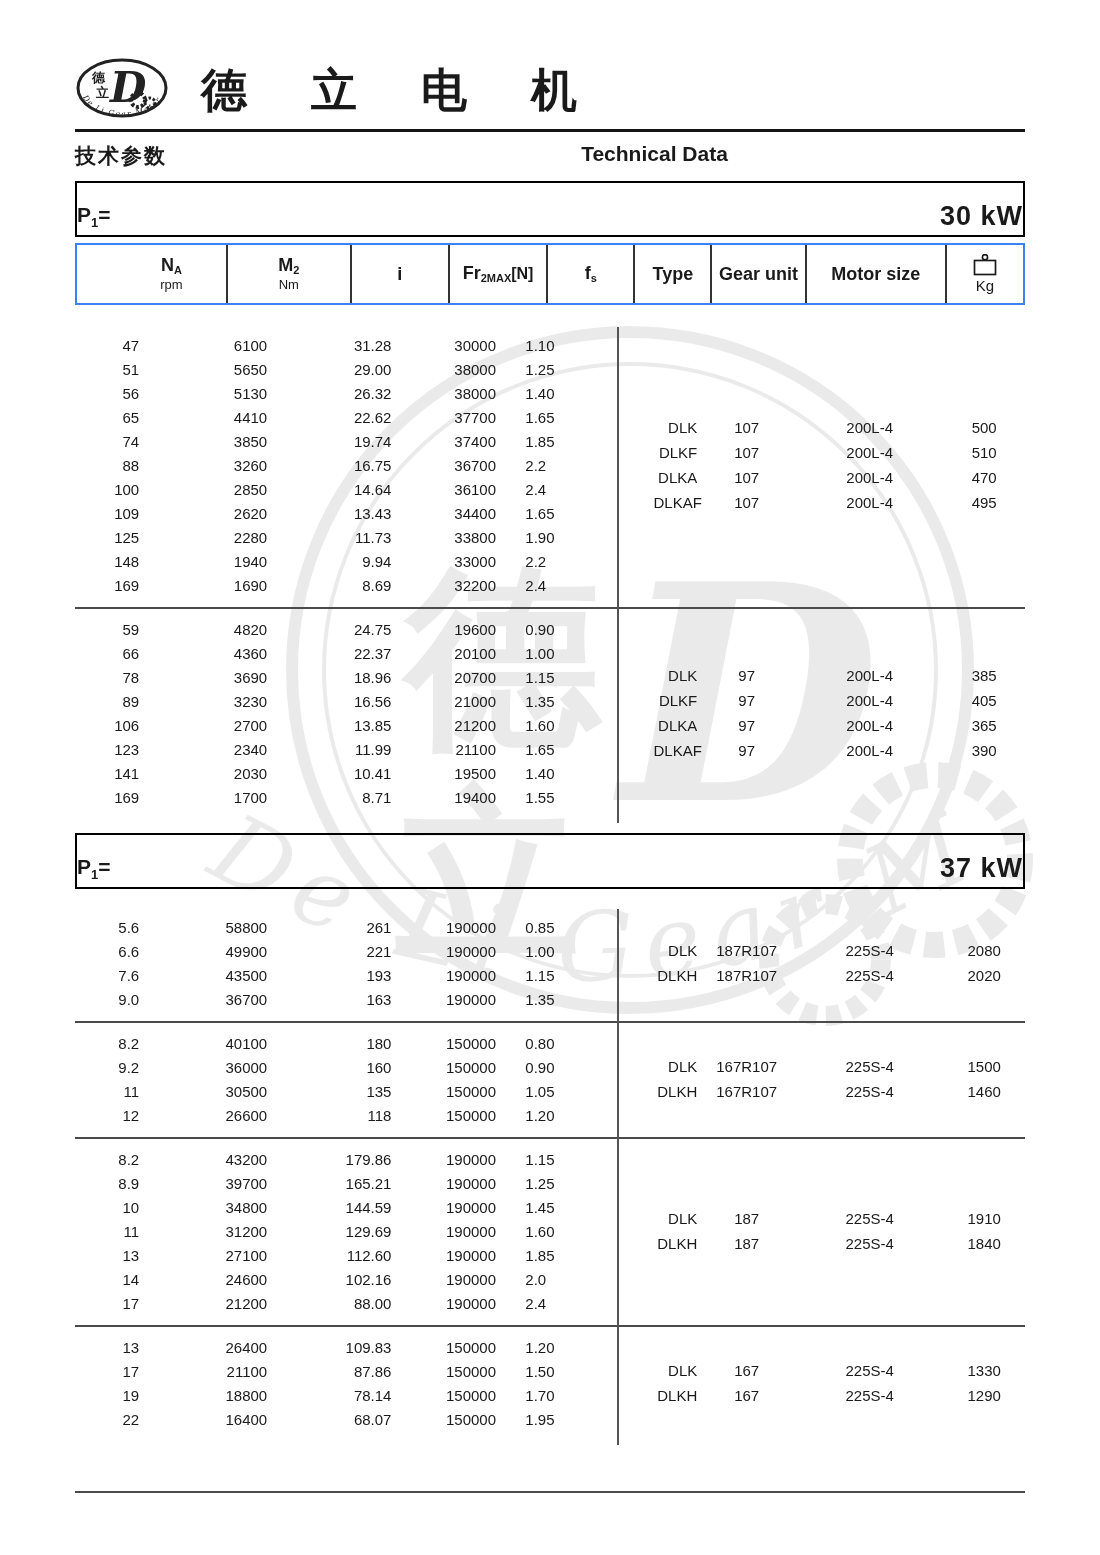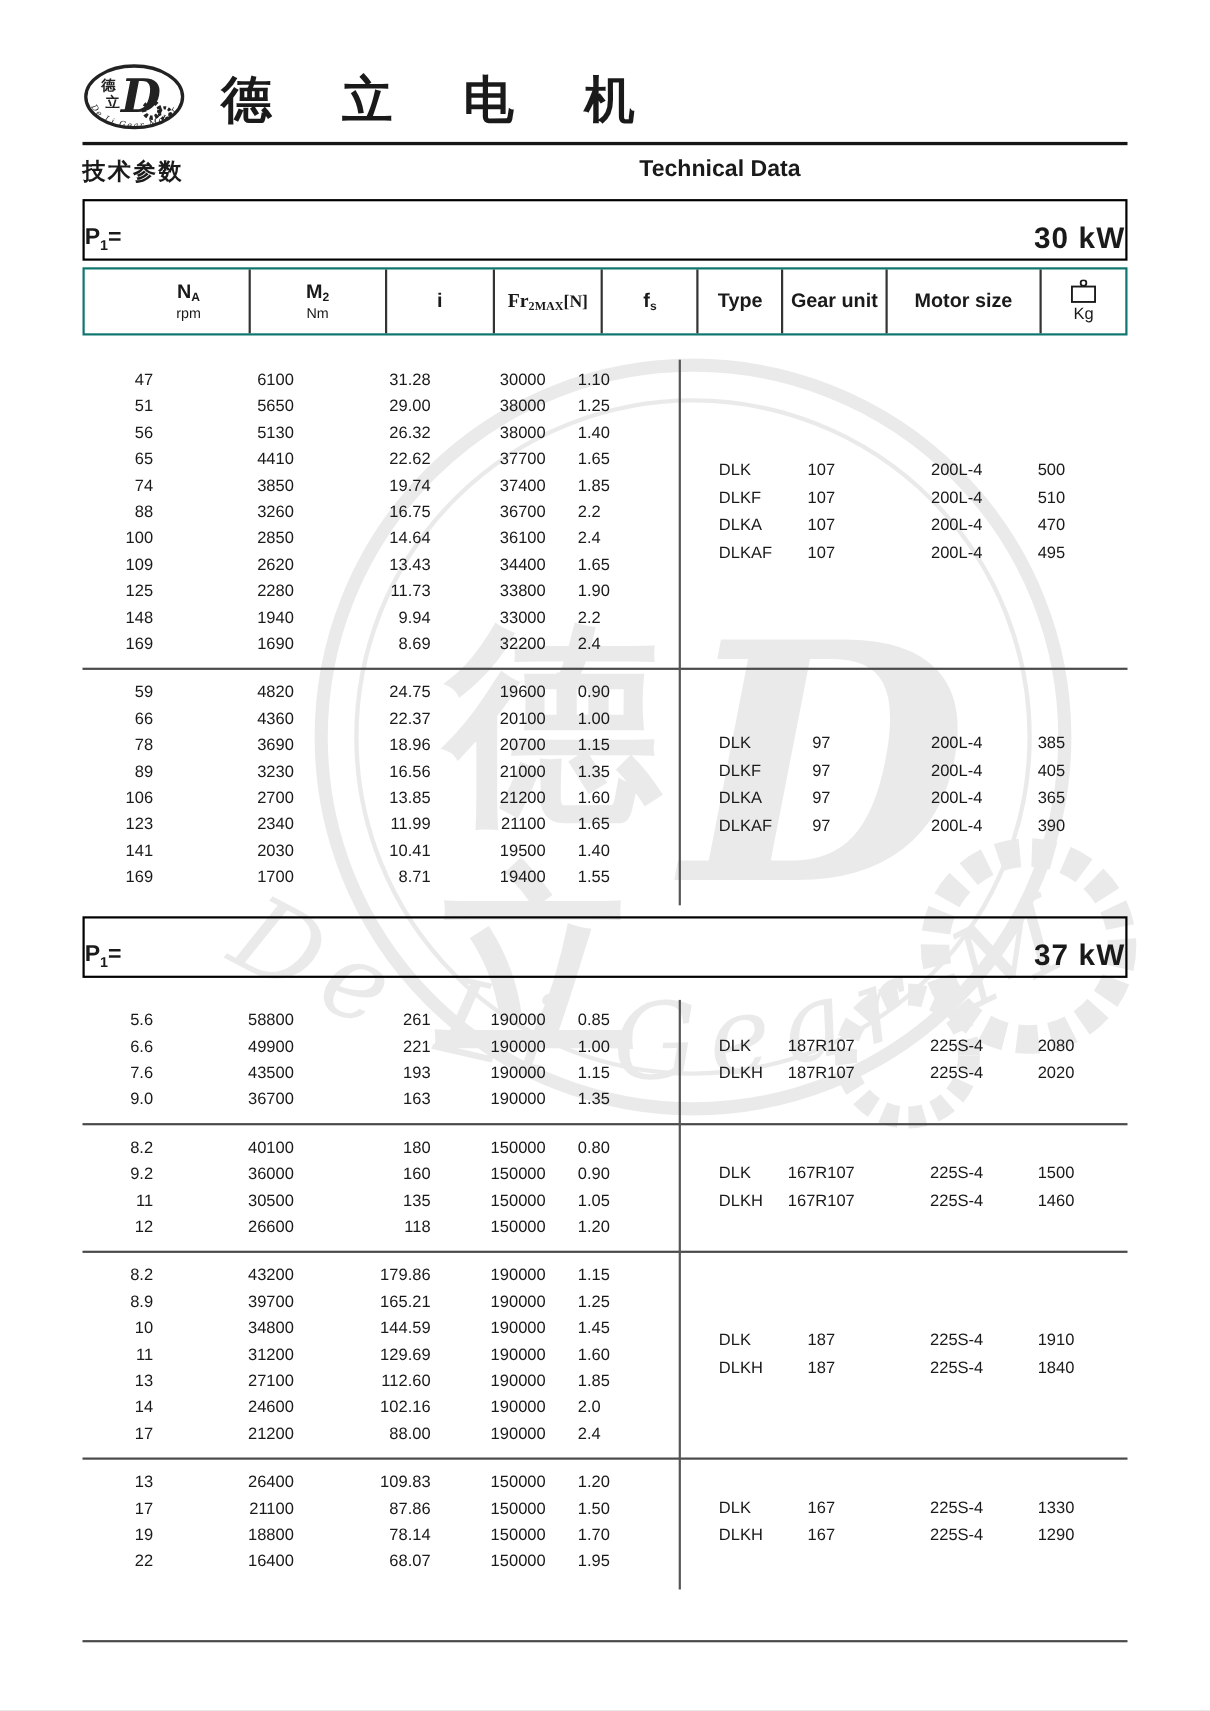--- a/index.html
+++ b/index.html
@@ -28,29 +28,29 @@
   .power-box{
     margin-top:12px;border:2px solid #000000;height:46px;flex:0 0 auto;
     display:flex;align-items:flex-end;justify-content:space-between;padding-bottom:6px;
     position:relative;z-index:1;background:transparent;
   }
   .p1{font-size:21px;font-weight:bold;line-height:1;}
   .p1 sub{font-size:13px;}
   .p-val{font-size:27px;font-weight:bold;line-height:.88;margin-left:2px;letter-spacing:1px;}
   
   .col-header{
-    margin-top:6px;border:2px solid #0f766e;height:58px;display:flex;flex:0 0 auto;
+    margin-top:6px;border:2px solid #3b82f6;height:58px;display:flex;flex:0 0 auto;
     position:relative;z-index:1;padding-left:40px;
   }
   .hcell{
     border-left:2px solid #333;box-sizing:border-box;display:flex;flex-direction:column;
     align-items:center;justify-content:center;line-height:1.15;
   }
   .hcell:first-child{border-left:none;}
-  .w0{width:12%;}.w1{width:13.7%;}.w2{width:10.8%;}.w3{width:10.9%;font-family:Liberation Serif, serif;}.w4{width:9.6%;}
+  .w0{width:12%;}.w1{width:13.7%;}.w2{width:10.8%;}.w3{width:10.9%;}.w4{width:9.6%;}
   .w5{width:8.5%;}.w6{width:10.4%;}.w7{width:15.5%;}.w8{width:8.6%;}
   .h-main{font-size:18px;font-weight:bold;}
   .h-sub{font-size:11px;font-weight:bold;vertical-align:-3px;}
   .h-suffix{font-size:16px;font-weight:bold;}
   .h-unit{font-size:13px;font-weight:normal;margin-top:1px;}
   .kg-label{font-size:15px;font-weight:normal;margin-top:1px;}
   
   .data-area{position:relative;z-index:1;}
   .area0{margin-top:20px;}
   .area1{margin-top:18px;}
@@ -61,24 +61,24 @@
   .g-right{width:43%;display:flex;flex-direction:column;justify-content:center;}
   .g-row{display:flex;height:24px;align-items:center;}
   .t-row{display:flex;height:25px;align-items:center;}
   .cell{font-size:15px;box-sizing:border-box;}
   .c0{width:21.05%;text-align:right;padding-right:9.2%;}
   .c1{width:24.04%;text-align:right;padding-right:9.6%;}
   .c2{width:18.95%;text-align:right;padding-right:5.6%;}
   .c3{width:19.12%;text-align:right;padding-right:5.4%;}
   .c4{width:16.84%;text-align:left;padding-right:5.2%;}
   .tcell{font-size:15px;box-sizing:border-box;}
-  .t0{width:19.77%;padding-left:37px;text-align:left;white-space:nowrap;}
+  .t0{width:19.77%;padding-left:37px;text-align:right;white-space:nowrap;}
   .t1{width:24.19%;text-align:center;}
   .t2{width:36.05%;text-align:center;}
-  .t3{width:19.99%;}
+  .t3{width:19.99%;text-align:center;}
   
   .bottom-rule{margin-top:auto;height:2px;background:#4a4a4a;flex:0 0 auto;position:relative;z-index:1;}
   .page-number{margin-top:9px;text-align:center;font-size:22px;letter-spacing:1px;position:relative;z-index:1;}
 </style>
 </head>
 <body>
 
 <div class="page">
 
   <svg class="watermark" width="1010" height="1260" viewBox="0 0 1010 1260" xmlns="http://www.w3.org/2000/svg">

